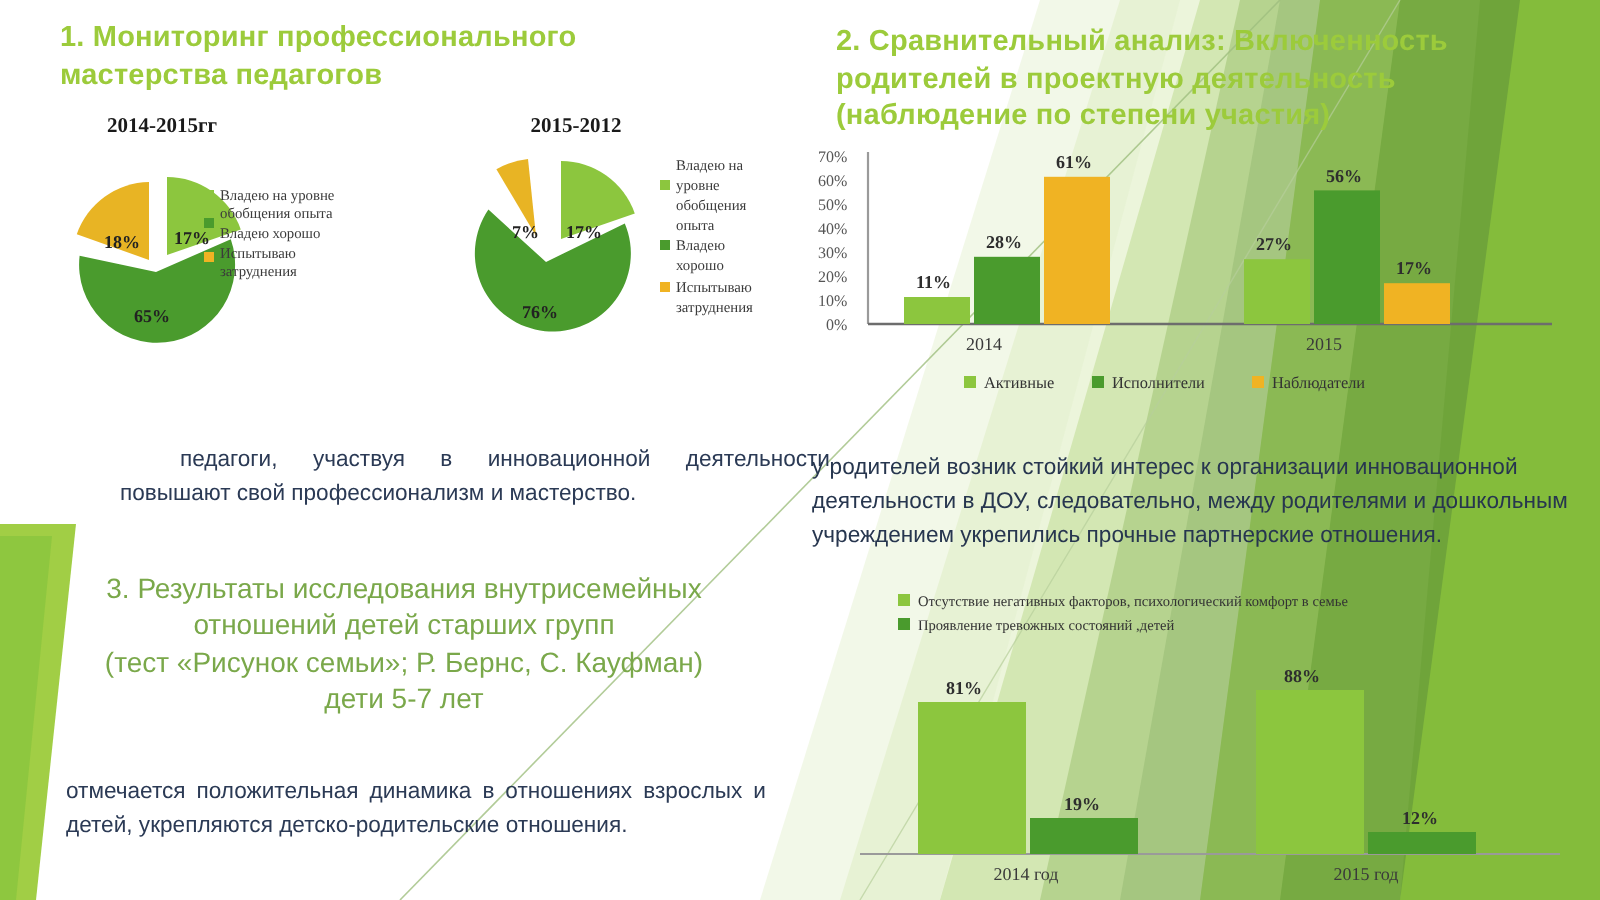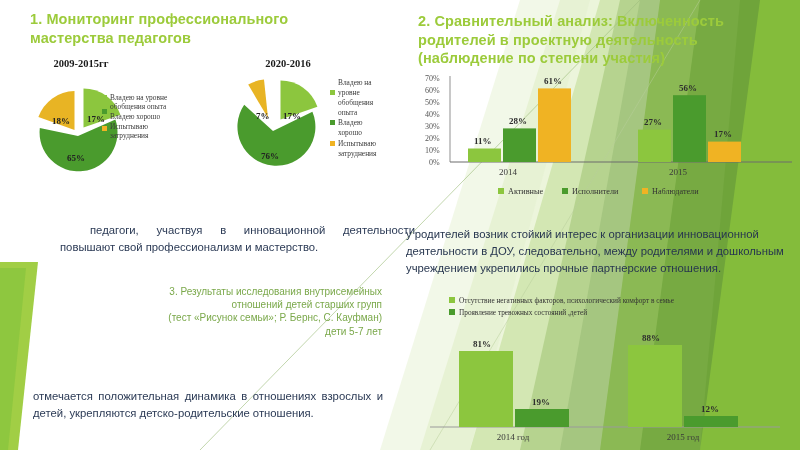--- a/index.html
+++ b/index.html
@@ -15,39 +15,39 @@
   
   .bg-layer{position:absolute;inset:0;width:800px;height:450px;pointer-events:none;}
   .bg-layer svg{display:block;}
 
   
   .title-lg{
     font-size:14.5px;font-weight:600;line-height:1.28;text-align:left;
     color:#9ccb3b;letter-spacing:.1px;
   }
   .title-3{
-    font-size:10px;font-weight:500;line-height:1.32;text-align:right;
+    font-size:14px;font-weight:500;line-height:1.32;text-align:center;
     color:#7aa84a;
   }
   .body-text{
     font-size:11.3px;line-height:1.5;color:#2b3a55;text-align:justify;
   }
   .body-text.c2{color:#27364f;text-align:left;}
 
   
   .abs{position:absolute;}
 
   #title1{left:30px;top:10px;width:345px;}
   #pies{left:18px;top:58px;width:385px;height:140px;}
   #para1{left:28px;top:222px;width:355px;}
   #title3{left:22px;top:285px;width:360px;}
   #para3{left:33px;top:388px;width:350px;}
 
   #title2{left:418px;top:12px;width:370px;}
-  #chart2{left:420px;top:68px;width:380px;height:140px;}
+  #chart2{left:404px;top:68px;width:380px;height:140px;}
   #para2{left:406px;top:226px;width:385px;}
   #chart3{left:412px;top:285px;width:382px;height:160px;}
 
   
   .pie-wrap{position:relative;width:100%;height:100%;}
   .pie-head{
     position:absolute;font-family:"Liberation Serif", serif;
     font-weight:bold;font-size:10.5px;color:#1a1a1a;text-align:center;
   }
   #pie-head-1{left:8px;top:0px;width:110px;}
@@ -90,22 +90,22 @@
       <polygon points="0,262 38,262 18,450 0,450" fill="#9ccb3b" opacity="0.95"></polygon>
       <polygon points="0,268 26,268 8,450 0,450" fill="#8cc63e" opacity="0.9"></polygon>
     </svg>
   </div>
 
   <div class="abs title-lg" id="title1">1. Мониторинг профессионального мастерства педагогов</div>
 
   <div class="abs" id="pies">
     <div class="pie-wrap">
 
-      <div class="pie-head" id="pie-head-1">2009-2015гг</div>
-      <div class="pie-head" id="pie-head-2">2020-2016</div>
+      <div class="pie-head" id="pie-head-1">2014-2015гг</div>
+      <div class="pie-head" id="pie-head-2">2015-2012</div>
 
       <svg class="pie-svg" style="left:0px;top:18px;" width="190" height="120" viewBox="0 0 190 120" xmlns="http://www.w3.org/2000/svg">
 
         <path d="M 65.5 51.5 L 65.5 12.5 A 39 39 0 0 1 102.4 38.7 Z" fill="#8cc63e"></path>
 
         <path d="M 56.5 54 L 56.5 15 A 39 39 0 0 0 20.4 41.1 Z" fill="#e8b424"></path>
 
         <path d="M 60 60 L 21.8 51.9 A 39 39 0 1 0 97.4 43.6 Z" fill="#4a9b2d"></path>
         <text class="pie-label" x="69" y="46">17%</text>
         <text class="pie-label" x="34" y="48">18%</text>

